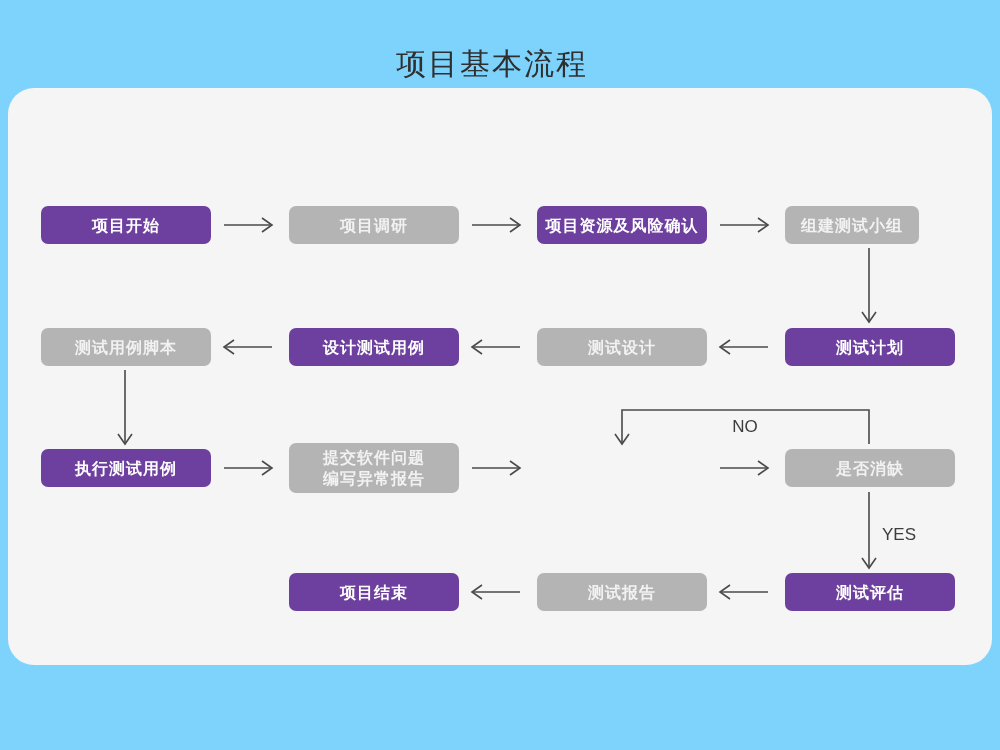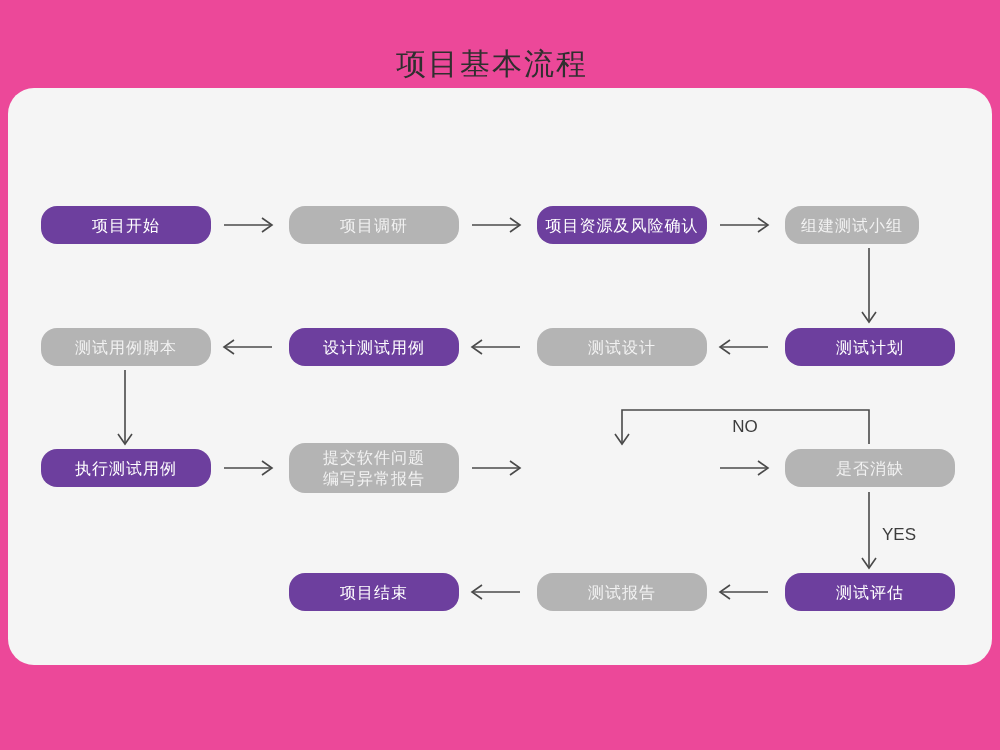--- a/index.html
+++ b/index.html
@@ -11,21 +11,21 @@
   body {
     width: 1000px;
     height: 750px;
     font-family: "Liberation Sans", "DejaVu Sans", sans-serif;
     overflow: hidden;
   }
   #page {
     position: relative;
     width: 1000px;
     height: 750px;
-    background: #ec4899;
+    background: #7dd3fc;
   }
   #card {
     position: absolute;
     left: 8px;
     top: 88px;
     width: 984px;
     height: 577px;
     background: #f5f5f5;
     border-radius: 26px;
   }
@@ -37,30 +37,31 @@
     text-align: center;
     font-size: 30px;
     letter-spacing: 2px;
     color: #2f2f2f;
     font-family: "Liberation Sans", "DejaVu Sans", sans-serif;
   }
 
   .node {
     position: absolute;
     box-sizing: border-box;
-    border-radius: 16px;
+    border-radius: 7px;
     display: flex;
     align-items: center;
     justify-content: center;
     text-align: center;
     font-size: 16px;
     line-height: 21px;
     letter-spacing: 1px;
     white-space: pre-line;
     user-select: none;
+    font-weight: bold;
   }
   .node.purple {
     background: #6d3f9e;
     color: #ffffff;
   }
   .node.gray {
     background: #b4b4b4;
     color: #f2f2f2;
   }
 

